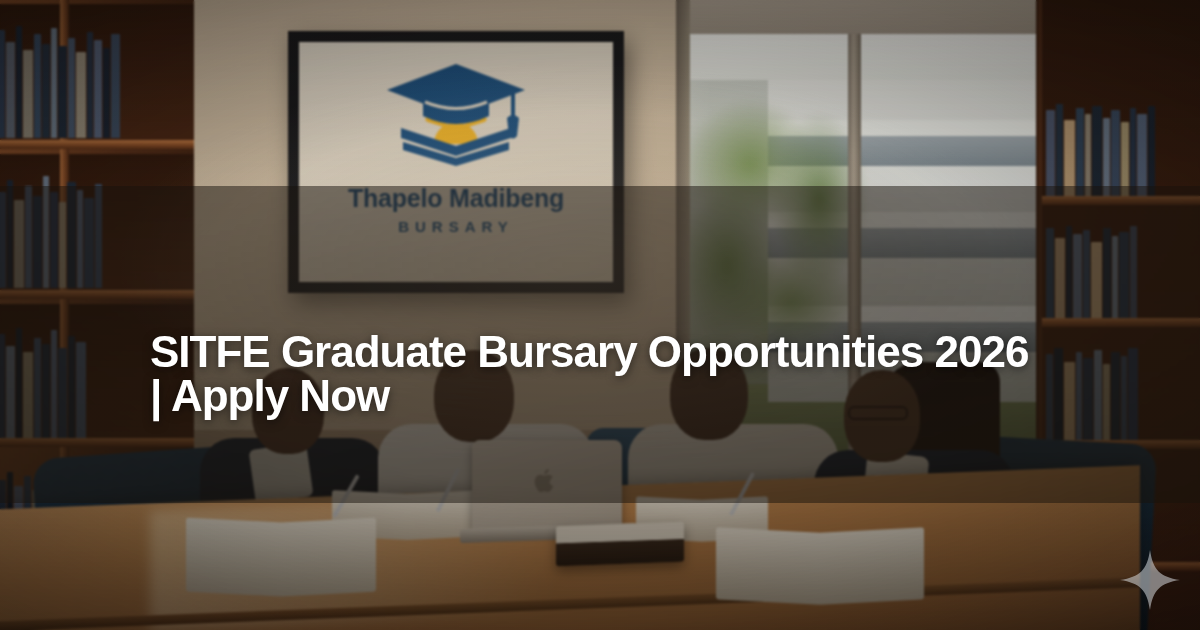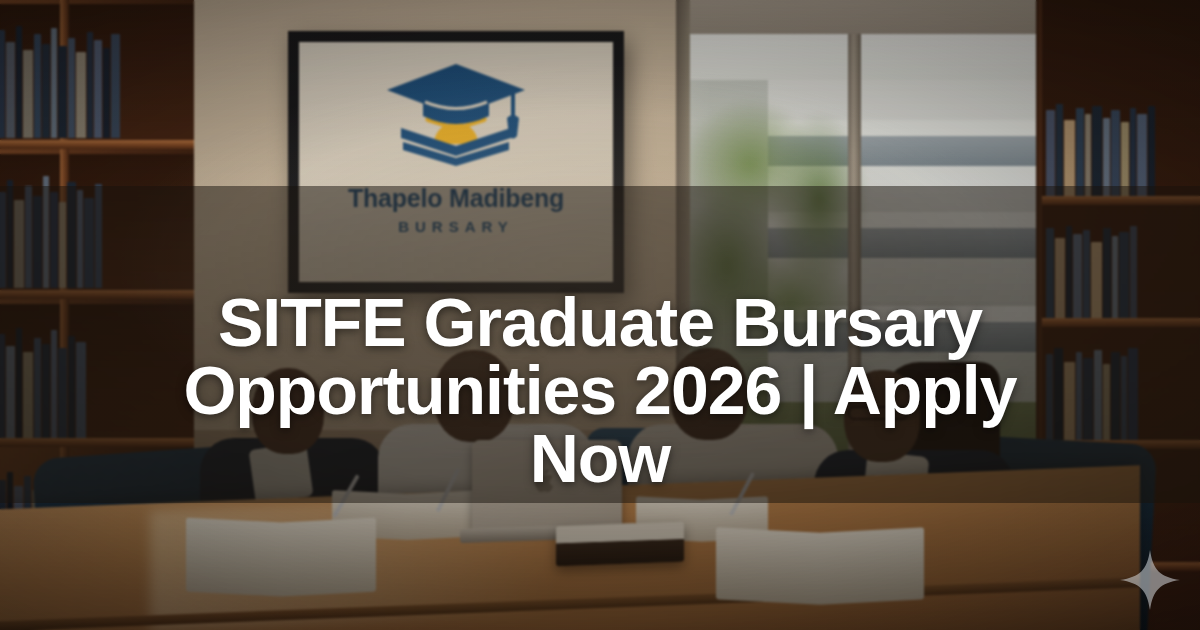--- a/index.html
+++ b/index.html
@@ -226,22 +226,22 @@
   
   .band{
     position:absolute;left:0;top:186px;width:1200px;height:317px;
     background:rgba(24,18,12,.50);
   }
   .title{
     position:absolute;left:0;top:186px;width:1200px;height:317px;
     display:flex;align-items:center;justify-content:center;
     padding:0 150px;
     color:#fff;
-    font-size:68px;line-height:1.0;font-weight:700;
-    letter-spacing:-1px;text-align:center;
+    font-size:44px;line-height:1.0;font-weight:700;
+    letter-spacing:-1px;
     text-shadow:0 2px 10px rgba(0,0,0,.55);
   }
 
   
   .sparkle{position:absolute;left:1118px;top:548px;width:64px;height:64px;opacity:.62;}
 </style>
 </head>
 <body>
 
 <div class="stage">

